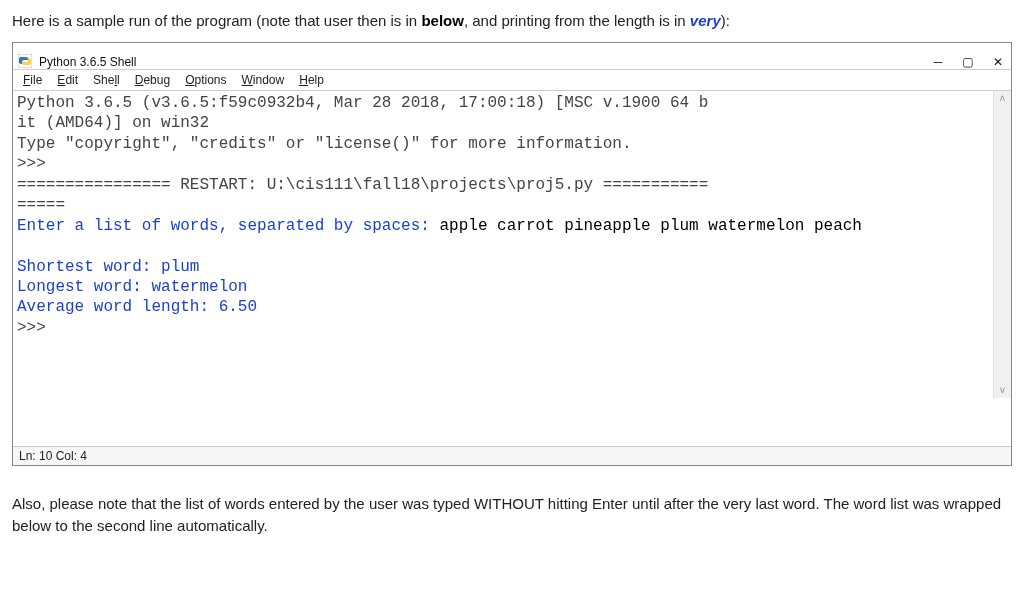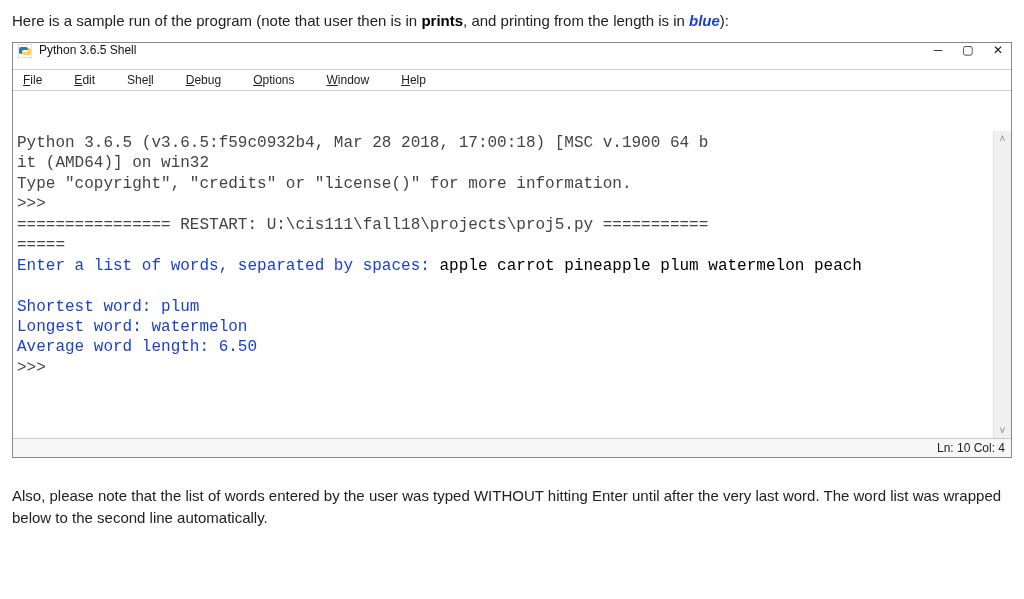--- a/index.html
+++ b/index.html
@@ -16,50 +16,49 @@
   .black-bold { font-weight: 700; color: #000; }
   .blue-bold-italic { font-weight: 700; font-style: italic; color: #1a3fd1; }
 
   .window {
     border: 1px solid #888;
     margin-top: 6px;
     background: #fff;
   }
   .titlebar {
     display: flex;
-    align-items: flex-start;
+    align-items: flex-end;
     height: 26px;
     padding: 0 6px 0 4px;
     border-bottom: 1px solid #d0d0d0;
     font-size: 12px;
     color: #111;
   }
   .titlebar .icon {
     width: 16px; height: 16px;
     margin-right: 6px;
     display: flex; align-items: center; justify-content: center;
   }
   .titlebar .title { flex: 1; }
   .titlebar .controls { display: flex; gap: 16px; align-items: center; }
   .ctrl { width: 14px; text-align: center; font-family: "Segoe UI", sans-serif; }
 
   .menubar {
     display: flex;
-    gap: 20px;
+    gap: 3px;
     padding: 2px 4px;
     font-size: 12px;
     border-bottom: 1px solid #d0d0d0;
     background: #fff;
   }
   .menubar .menu-item { padding: 1px 6px; cursor: default; }
   .menubar .menu-item .ul { text-decoration: underline; }
 
   .content-wrap {
     display: flex;
-    margin-top: 40px;
   }
   .content {
     flex: 1;
     font-family: "Courier New", monospace;
     font-size: 16px;
     line-height: 1.28;
     padding: 2px 4px 60px 4px;
     white-space: pre-wrap;
     word-break: break-word;
     min-height: 240px;
@@ -72,35 +71,36 @@
     align-items: center;
     border-left: 1px solid #e2e2e2;
   }
   .scroll-arrow { color:#888; font-size:10px; padding:2px 0; }
   .content .blue { color: #1a3fd1; }
   .content .black { color: #000; }
   .content .gray4 { color: #444; }
 
   .statusbar {
     display: flex;
-    justify-content: flex-end;
+    justify-content: flex-start;
     border-top: 1px solid #c8c8c8;
     font-size: 12px;
     padding: 2px 6px;
     background: #f7f7f7;
     color: #222;
+    margin-top: 48px;
   }
   .note { margin-top: 27px; line-height:1.45; }
 </style>
 </head>
 <body>
 
 <div class="instructions">
   <p>
-    <span>Here is a sample run of the program (note that user then is in </span><span class="black-bold">prints</span><span>, and printing from the length is in </span><span class="blue-bold-italic">blue</span><span>):</span>
+    <span>Here is a sample run of the program (note that user then is in </span><span class="black-bold">below</span><span>, and printing from the length is in </span><span class="blue-bold-italic">very</span><span>):</span>
   </p>
 </div>
 
 <div class="window">
   <div class="titlebar">
     <span class="icon">
       <svg width="14" height="14" viewBox="0 0 14 14">
           <rect x="0" y="0" width="14" height="14" fill="#fff" stroke="#888" stroke-width="0.5"></rect>
           <path d="M4 3h4a2 2 0 0 1 2 2v1H6a2 2 0 0 0-2 2v2H3a2 2 0 0 1-2-2V5a2 2 0 0 1 2-2z" fill="#3776ab"></path>
           <path d="M10 11H6a2 2 0 0 1-2-2V8h4a2 2 0 0 0 2-2V4h1a2 2 0 0 1 2 2v3a2 2 0 0 1-2 2z" fill="#ffd43b"></path>

